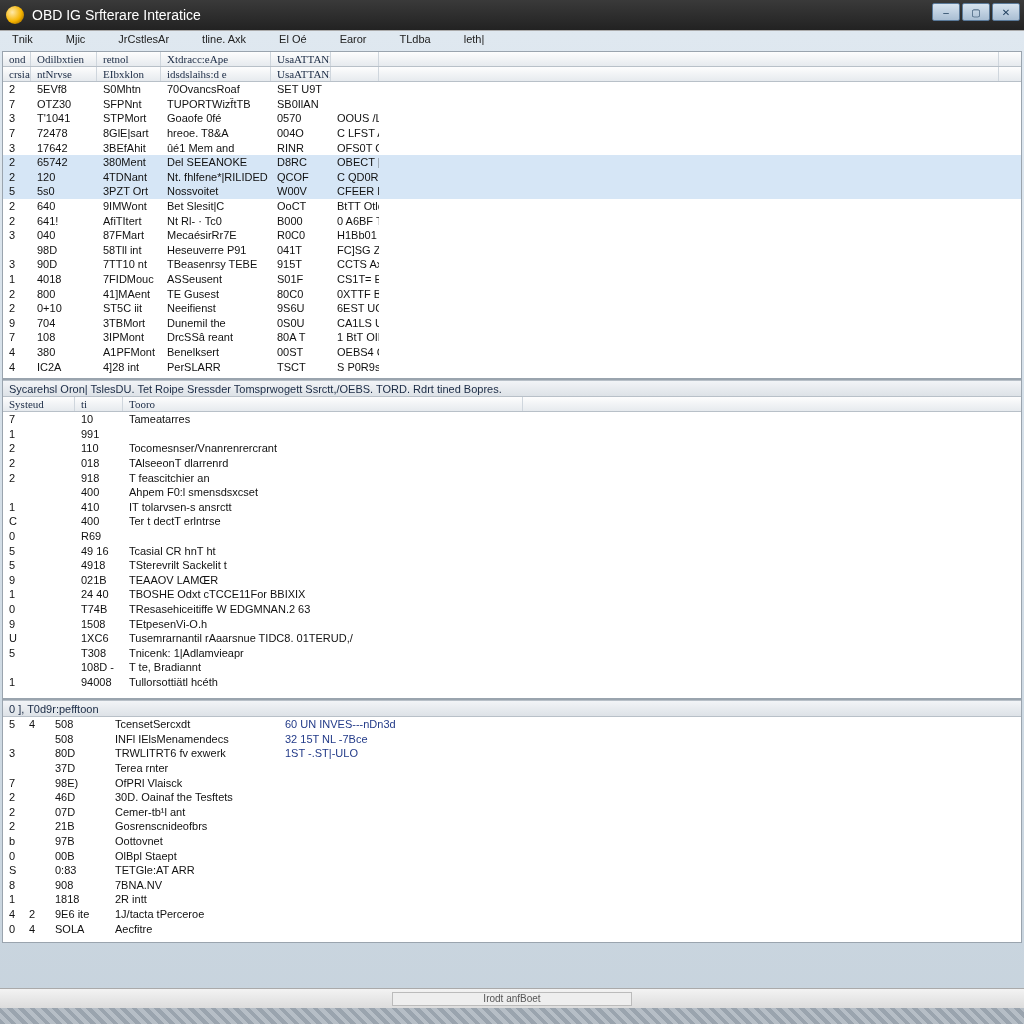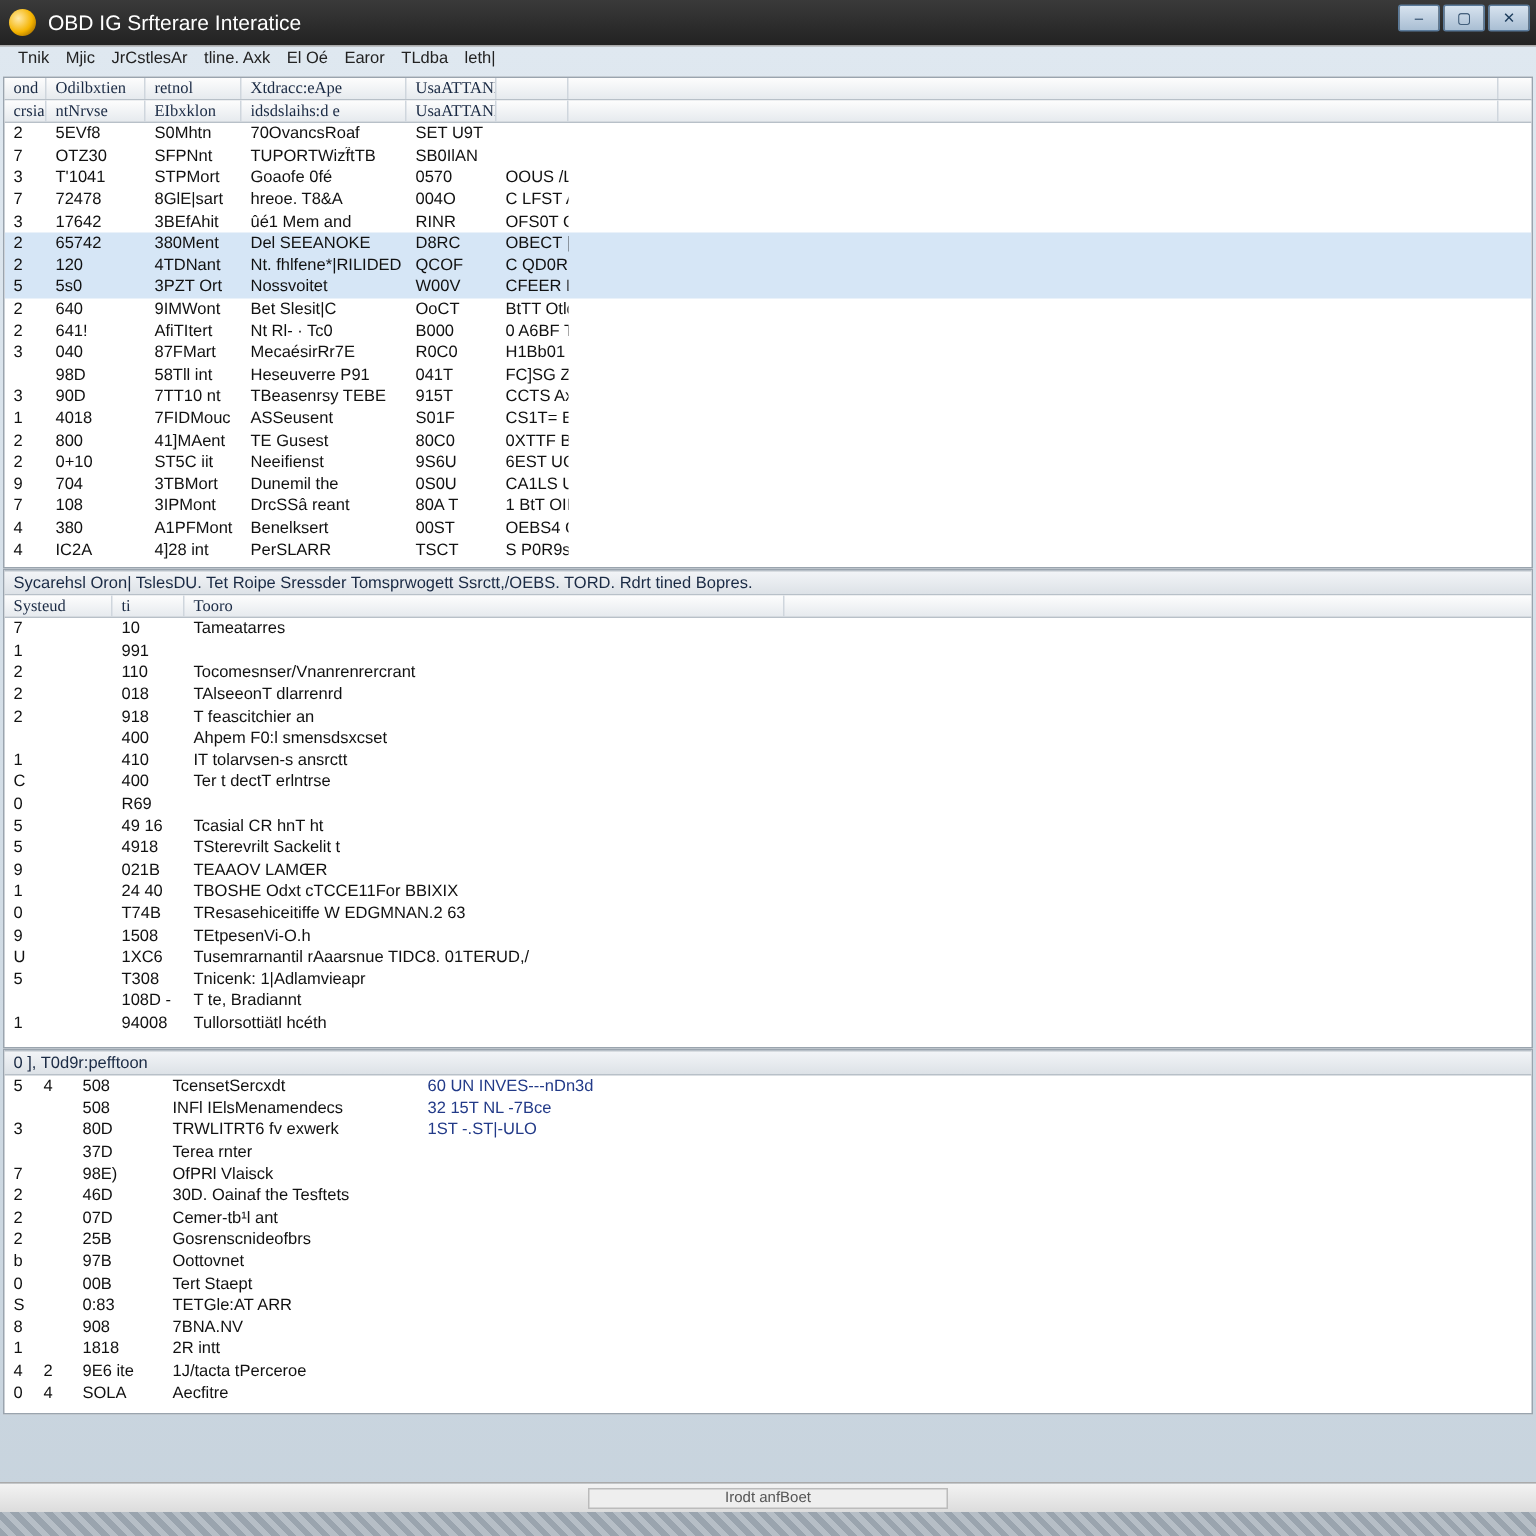--- a/index.html
+++ b/index.html
@@ -3,21 +3,21 @@
 <meta charset="utf-8">
 <style>
   * { margin: 0; padding: 0; box-sizing: border-box; }
   html, body { width: 1024px; height: 1024px; overflow: hidden; font-family: "Segoe UI", Tahoma, sans-serif; font-size: 11px; background: #bcc2c7; }
   .titlebar { height: 30px; background: linear-gradient(#3a3a3a,#222); color: #fff; display: flex; align-items: center; padding: 0 6px; font-size: 14px; }
   .titlebar .icon { width: 18px; height: 18px; border-radius: 50%; background: radial-gradient(circle at 35% 35%, #ffe9a8, #f5b400 55%, #7a4a00); margin-right: 8px; }
   .winbuttons { position: absolute; top: 3px; right: 4px; display: flex; gap: 2px; }
   .winbtn { width: 28px; height: 18px; background: linear-gradient(#d7e3ef,#a9bed3); border: 1px solid #5a7a9a; border-radius: 2px; font-size: 10px; display:flex; align-items:center; justify-content:center; color:#1a3a5a; }
   .outer { height: 994px; background: linear-gradient(#dfe8f0,#c7d3dd); border-top: 1px solid #aaa; display:flex; flex-direction:column; }
   .toolbar1 { height: 18px; padding: 2px 6px; color: #2a3a56; font-size: 11px; white-space: nowrap; overflow:hidden; }
-  .toolbar2 { height: 20px; display:flex; gap: 3px; padding: 2px 8px; color:#222; font-size:11px; }
+  .toolbar2 { height: 20px; display:flex; gap: 25px; padding: 2px 8px; color:#222; font-size:11px; }
   .toolbar2 span { padding: 0 4px; }
   .pane { background: #fff; border: 1px solid #9aa4ae; margin: 0 2px; overflow: hidden; }
   .header-row { background: linear-gradient(#fdfdfd,#e6eaee); border-bottom: 1px solid #b8c0c8; display:flex; font-size:11px; color:#1a2a44; }
   .header-row > div { padding: 1px 6px; border-right: 1px solid #cfd6dd; white-space:nowrap; overflow:hidden;font-family:Liberation Serif, serif; }
   .rows { overflow: hidden; }
   .row { display:flex; font-size:11px; color:#111; height:14.6px; align-items:center; }
   .row > div { padding: 0 6px; white-space:nowrap; overflow:hidden; }
   .row.selected { background:#d6e6f6; }
   .pane1 { height: 328px; }
   .pane2 { height: 320px; }
@@ -410,36 +410,36 @@
         <div class="row">
           <div class="c3a">2</div>
           <div class="c3b"></div>
           <div class="c3c">07D</div>
           <div class="c3d">Cemer-tb¹l ant</div>
           <div class="c3e"></div>
         </div>
         <div class="row">
           <div class="c3a">2</div>
           <div class="c3b"></div>
-          <div class="c3c">25B</div>
+          <div class="c3c">21B</div>
           <div class="c3d">Gosrenscnideofbrs</div>
           <div class="c3e"></div>
         </div>
         <div class="row">
           <div class="c3a">b</div>
           <div class="c3b"></div>
           <div class="c3c">97B</div>
           <div class="c3d">Oottovnet</div>
           <div class="c3e"></div>
         </div>
         <div class="row">
           <div class="c3a">0</div>
           <div class="c3b"></div>
           <div class="c3c">00B</div>
-          <div class="c3d">Tert  Staept</div>
+          <div class="c3d">OlBpl  Staept</div>
           <div class="c3e"></div>
         </div>
         <div class="row">
           <div class="c3a">S</div>
           <div class="c3b"></div>
           <div class="c3c">0:83</div>
           <div class="c3d">TETGle:AT ARR</div>
           <div class="c3e"></div>
         </div>
         <div class="row">

